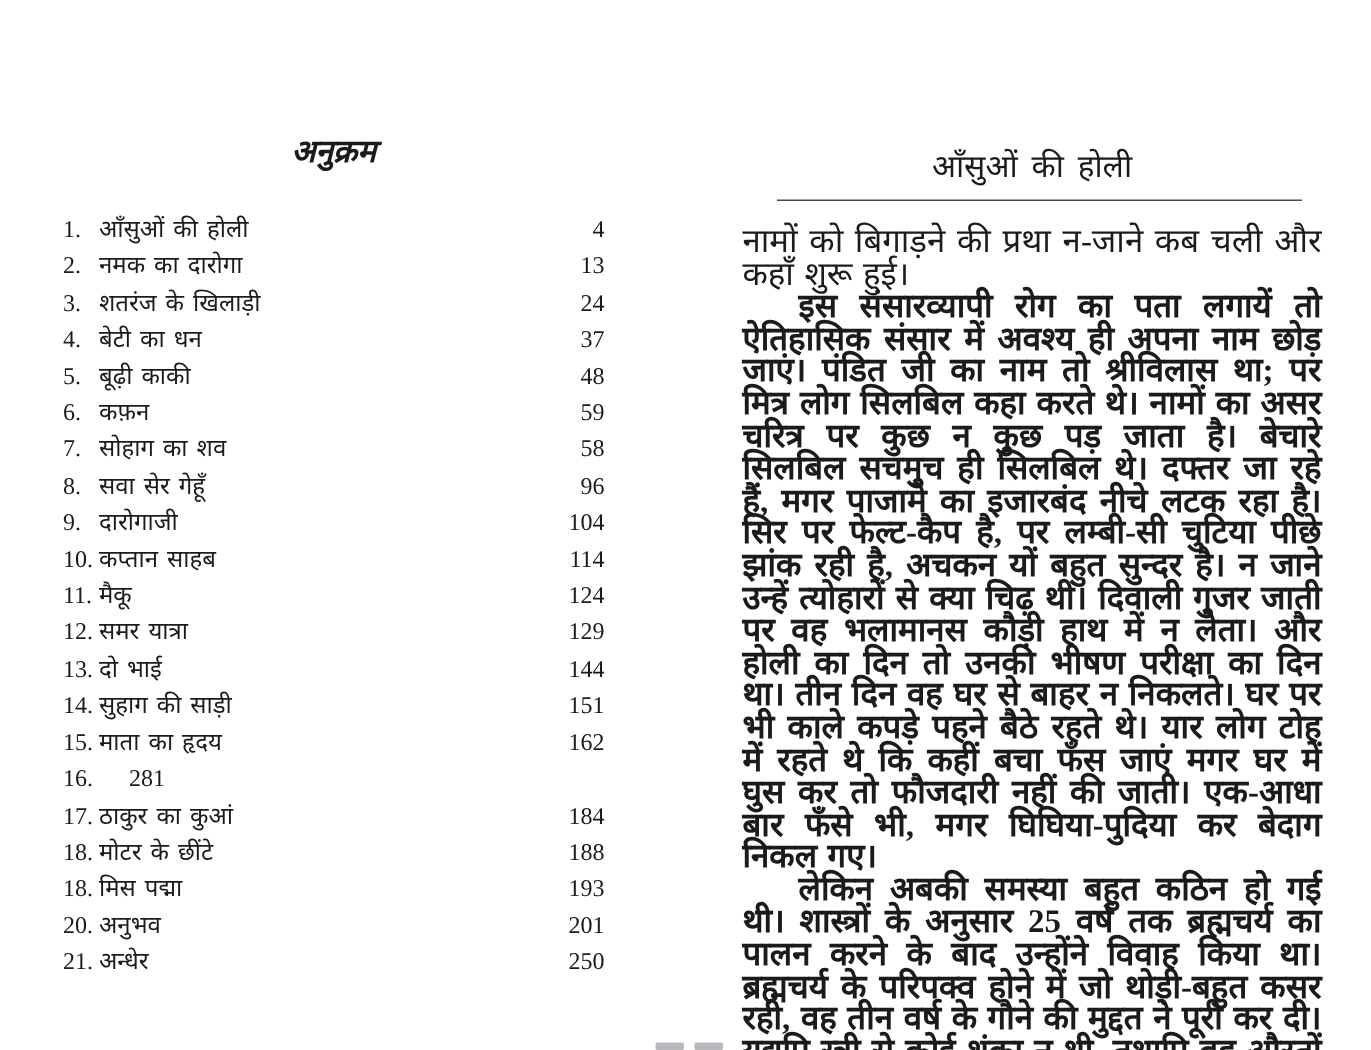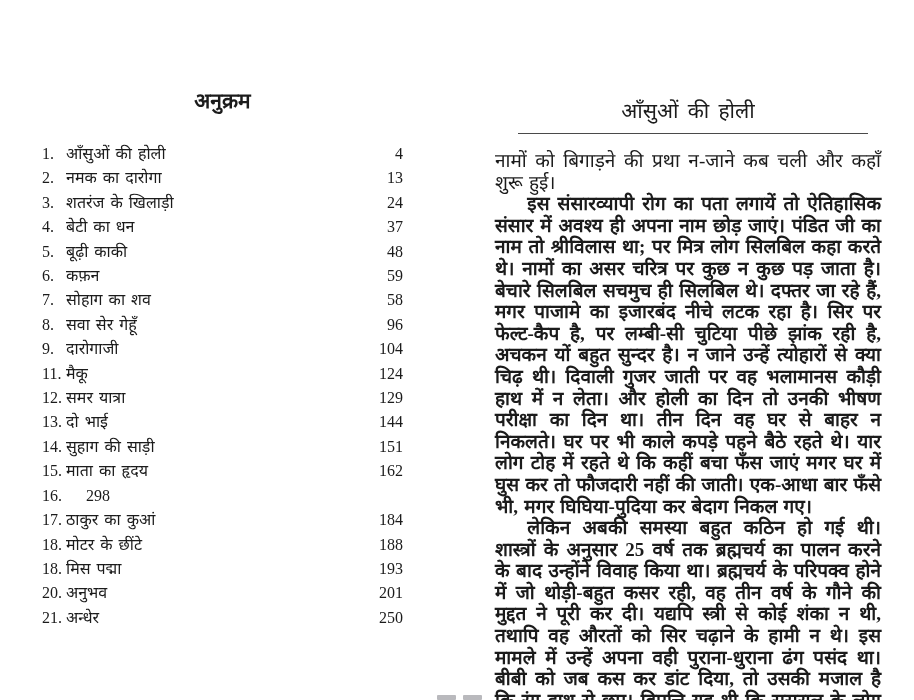--- a/index.html
+++ b/index.html
@@ -25,20 +25,21 @@
     left: 42px;
     top: 86px;
     width: 361px;
   }
   .toc-heading {
     margin: 0;
     font-size: 21px;
     font-weight: 700;
     text-align: center;
     color: #1b1b1b;
+    font-style: italic;
   }
   .toc-list {
     list-style: none;
     margin: 28px 0 0 0;
     padding: 0;
   }
   .toc-row {
     display: flex;
     align-items: baseline;
     line-height: 24.4px;
@@ -82,21 +83,21 @@
     background: #4a4a4a;
   }
   .story-body {
     position: absolute;
     left: 0;
     top: 54px;
     width: 386px;
   }
   .story-body p {
     margin: 0;
-    font-size: 19px;
+    font-size: 22px;
     line-height: 21.6px;
     text-align: justify;
     word-spacing: 1.5px;
   }
   .story-body p + p {
     text-indent: 1.7em;
     font-weight: bold;
   }
 
   
@@ -165,20 +166,25 @@
     <span class="toc-title">सवा सेर गेहूँ</span>
     <span class="toc-page-num">96</span>
   </li>
 
   <li class="toc-row">
     <span class="toc-num">9.</span>
     <span class="toc-title">दारोगाजी</span>
     <span class="toc-page-num">104</span>
   </li>
 
+  <li class="toc-row">
+    <span class="toc-num">10.</span>
+    <span class="toc-title">कप्तान साहब</span>
+    <span class="toc-page-num">114</span>
+  </li>
 
   <li class="toc-row">
     <span class="toc-num">11.</span>
     <span class="toc-title">मैकू</span>
     <span class="toc-page-num">124</span>
   </li>
 
   <li class="toc-row">
     <span class="toc-num">12.</span>
     <span class="toc-title">समर यात्रा</span>
@@ -198,21 +204,21 @@
   </li>
 
   <li class="toc-row">
     <span class="toc-num">15.</span>
     <span class="toc-title">माता का हृदय</span>
     <span class="toc-page-num">162</span>
   </li>
 
   <li class="toc-row">
     <span class="toc-num">16.</span>
-    <span class="toc-page-num">298</span>
+    <span class="toc-page-num">281</span>
   </li>
 
   <li class="toc-row">
     <span class="toc-num">17.</span>
     <span class="toc-title">ठाकुर का कुआं</span>
     <span class="toc-page-num">184</span>
   </li>
 
   <li class="toc-row">
     <span class="toc-num">18.</span>

